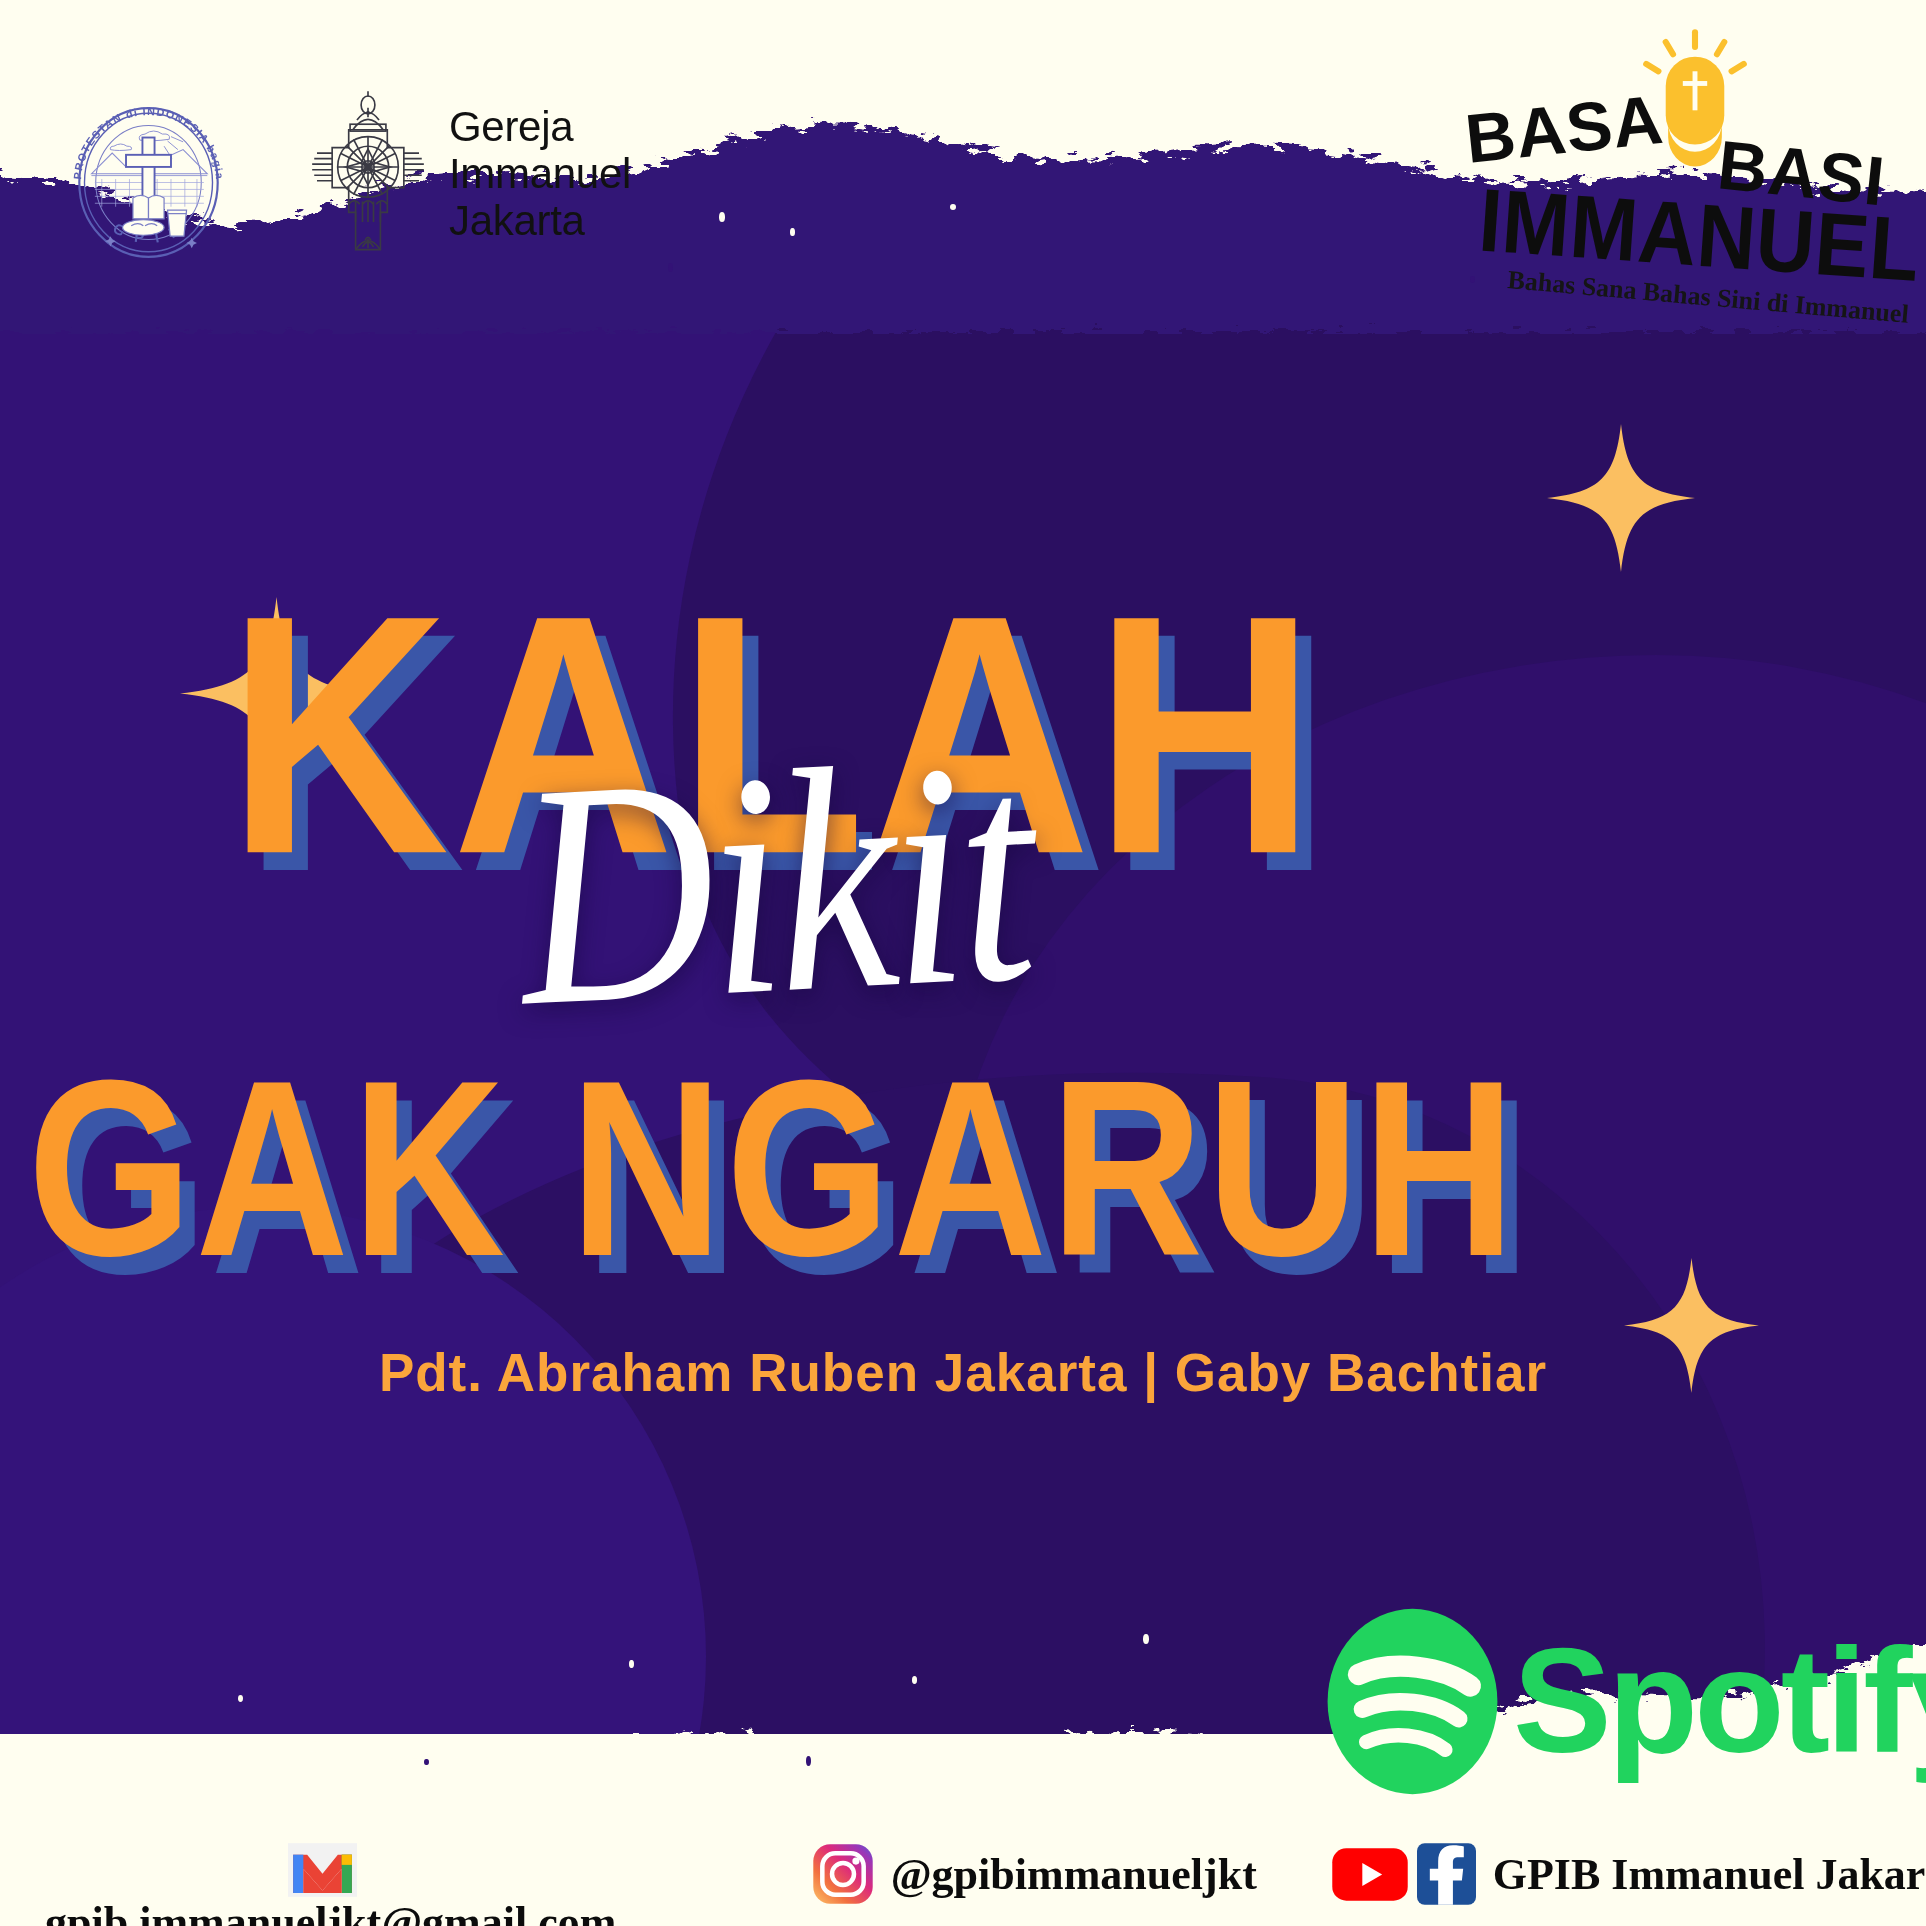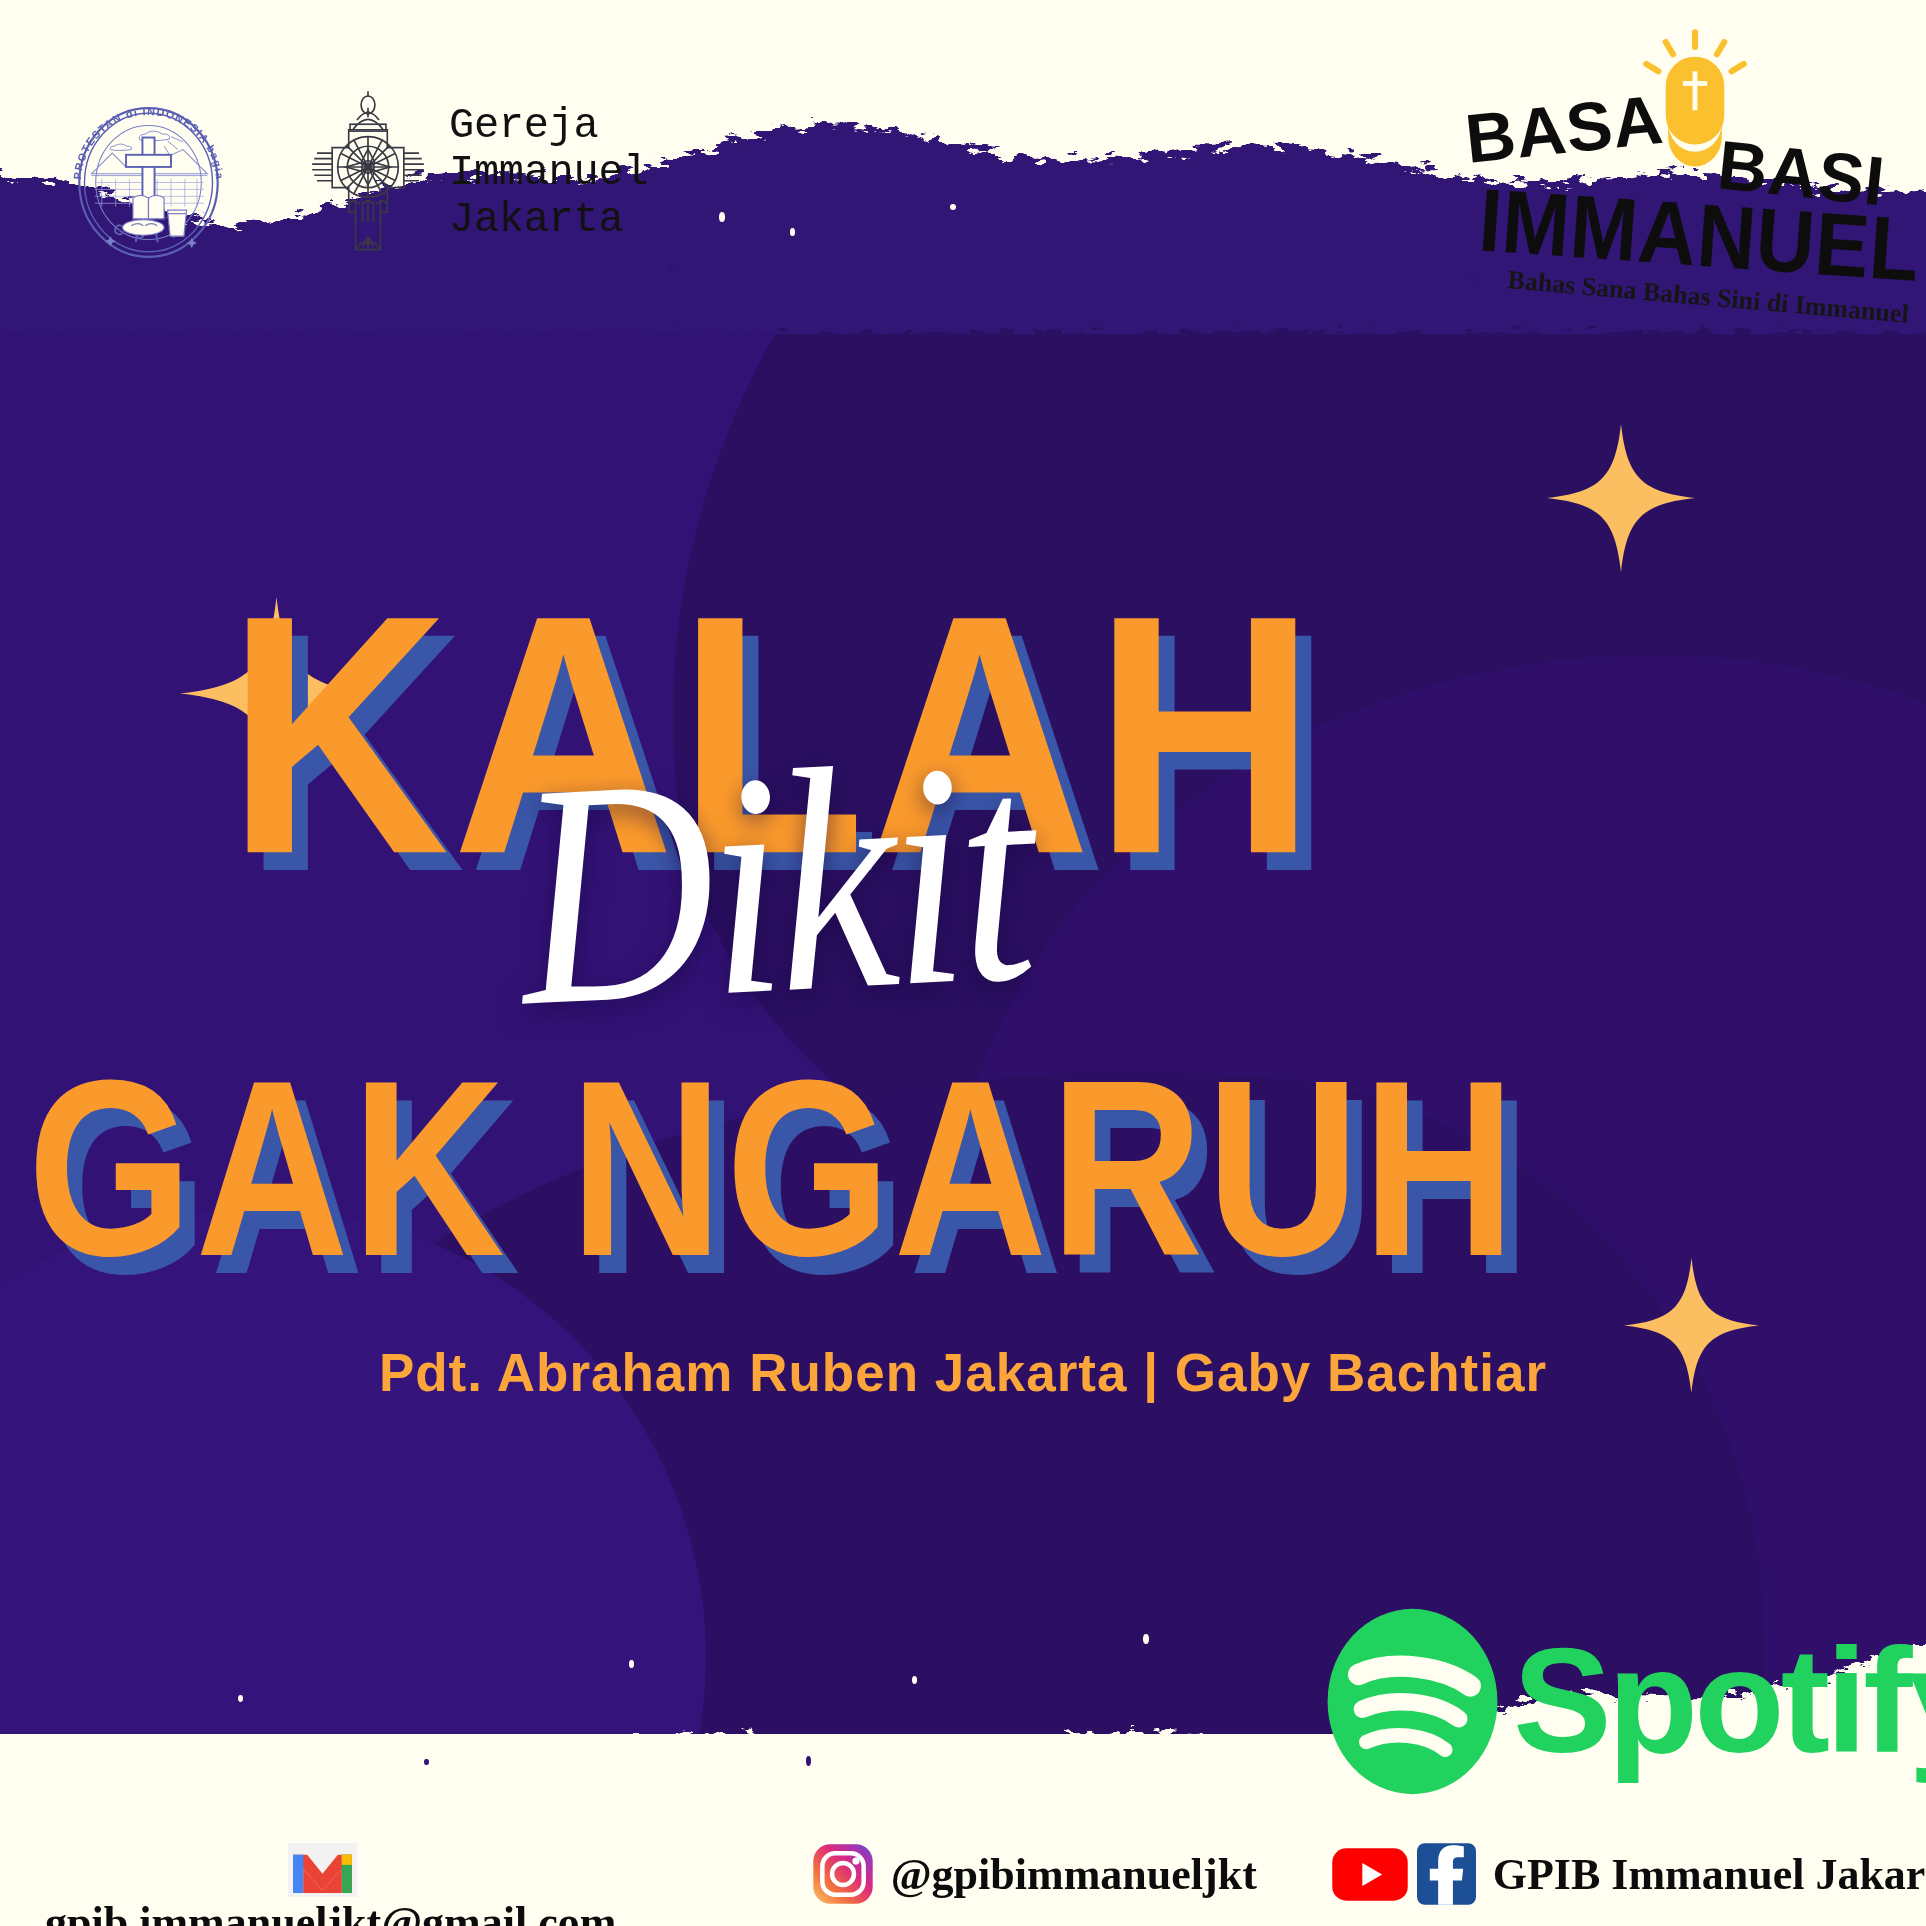--- a/index.html
+++ b/index.html
@@ -84,21 +84,21 @@
 
   .immanuel-mark { position:absolute; left:299px; top:87px; width:138px; height:193px; }
   .immanuel-mark svg { width:100%; height:100%; display:block; }
 
   .church-name {
     position:absolute; left:449px; top:103px;
     font-size:42px; line-height:1.12;
     color:#111; font-weight:400;
     letter-spacing:-0.3px;
   }
-  .church-name div { white-space:nowrap;font-family:Liberation Mono, monospace; }
+  .church-name div { white-space:nowrap; }
 
   
   .bb-logo { position:absolute; right:19px; top:29px; width:437px; height:225px; }
   .bb-bulb { position:absolute; left:164px; top:0px; width:122px; height:148px; }
   .bb-bulb svg { width:100%; height:100%; display:block; }
   .bb-basa, .bb-basi, .bb-immanuel {
     position:absolute;
     font-family:"Liberation Sans", sans-serif;
     font-weight:700;
     color:#0d0d0d;

